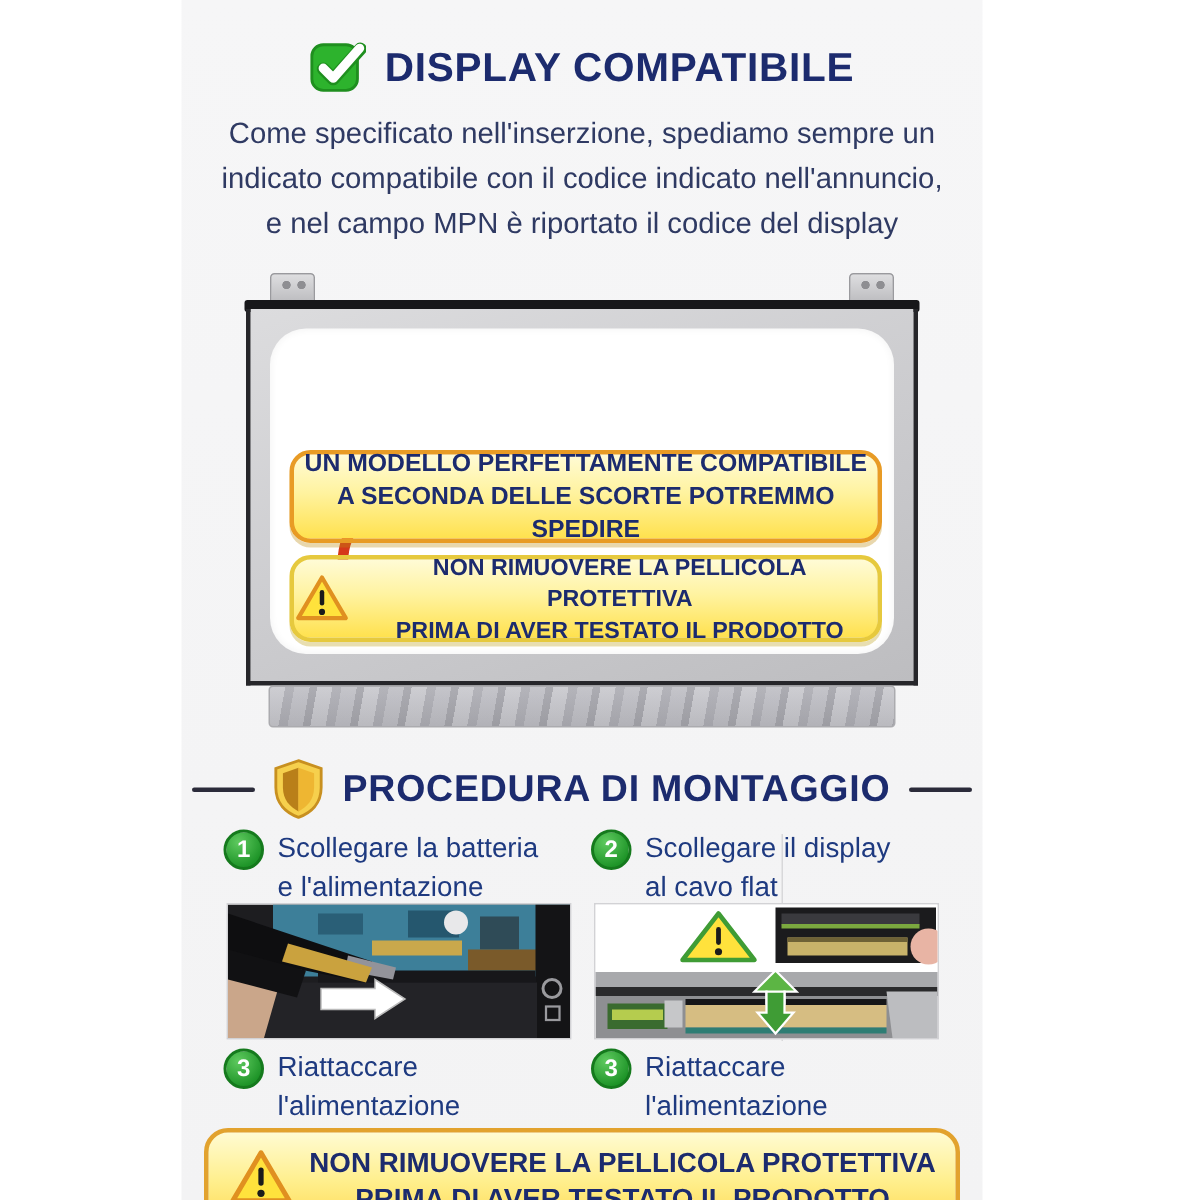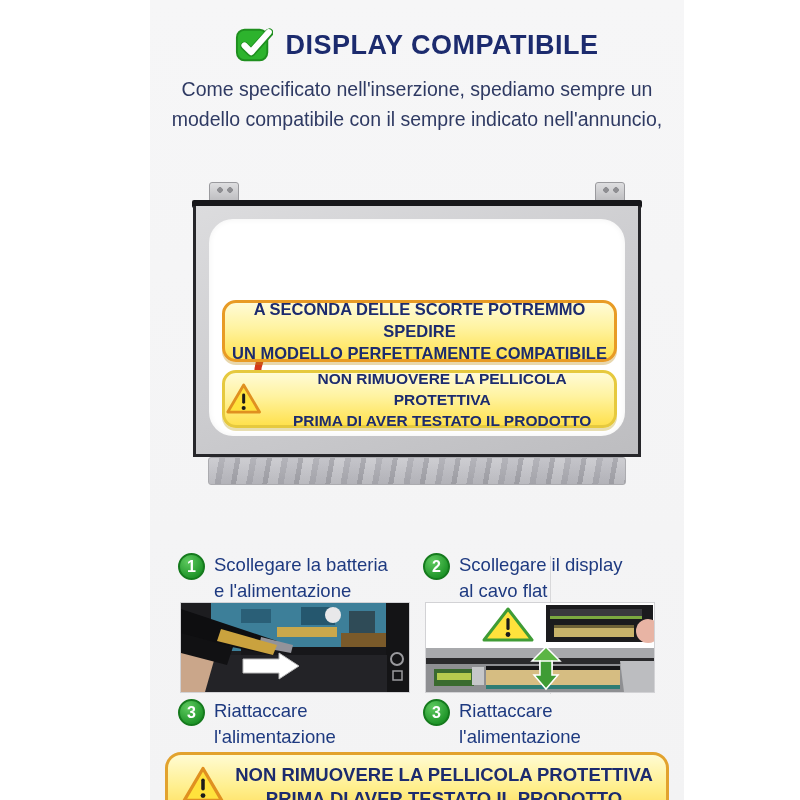--- a/index.html
+++ b/index.html
@@ -4,21 +4,21 @@
 <style>
   * { margin:0; padding:0; box-sizing:border-box; }
   html,body { width:800px; height:800px; }
   body {
     background:#ffffff;
     font-family:"Liberation Sans", sans-serif;
     position:relative;
     overflow:hidden;
   }
   .content {
-    position:absolute; left:150px; top:0; width:534px; height:800px;
+    position:absolute; left:121px; top:0; width:534px; height:800px;
     background:linear-gradient(180deg,#f6f6f7 0%,#f3f3f4 100%);
   }
 
   
   .hdr { position:absolute; top:26px; left:0; width:100%; display:flex; align-items:center; justify-content:center; gap:12px; }
   .hdr-title { font-size:27px; font-weight:bold; color:#1c2b6e; letter-spacing:.5px; }
 
   
   .intro { position:absolute; top:74px; left:0; width:100%; text-align:center; color:#2f3a63; font-size:19.5px; line-height:30px; }
 
@@ -78,57 +78,68 @@
     <svg width="38" height="38" viewBox="0 0 40 40">
       <rect x="2" y="4" width="32" height="32" rx="8" fill="#2db32d" stroke="#1f8f1f" stroke-width="2"></rect>
       <path d="M10 21 L17 28 L36 7" fill="none" stroke="#1f8f1f" stroke-width="9" stroke-linecap="round" stroke-linejoin="round"></path>
       <path d="M10 20.5 L17 27.5 L35.5 6.5" fill="none" stroke="#ffffff" stroke-width="6.5" stroke-linecap="round" stroke-linejoin="round"></path>
     </svg>
     <span class="hdr-title">DISPLAY COMPATIBILE</span>
   </div>
 
   <div class="intro">
     <div>Come specificato nell'inserzione, spediamo sempre un</div>
-    <div>modello compatibile con il sempre indicato nell'annuncio,</div>
+    <div>indicato compatibile con il codice indicato nell'annuncio,</div>
+    <div>e nel campo MPN è riportato il codice del display</div>
   </div>
 
   <div class="panel">
     <div class="bracket left"></div>
     <div class="bracket right"></div>
     <div class="panel-top"></div>
     <div class="panel-body">
       <div class="screen"></div>
     </div>
     <div class="foil"></div>
 
     <svg class="red-arrow" width="150" height="115" viewBox="0 0 150 115">
       <path d="M26,112 C22,80 44,62 78,57" stroke="#d5381a" stroke-width="7" fill="none" stroke-linecap="round"></path>
       <polygon points="72,42 108,55 76,74" fill="#d5381a"></polygon>
     </svg>
 
     <div class="note note-stock">
       <div class="lines">
+        <span>UN MODELLO PERFETTAMENTE COMPATIBILE</span>
         <span>A SECONDA DELLE SCORTE POTREMMO SPEDIRE</span>
-        <span>UN MODELLO PERFETTAMENTE COMPATIBILE</span>
       </div>
     </div>
 
     <div class="note note-film">
       <svg width="38" height="34" viewBox="0 0 40 36">
         <path d="M20 3 L37 32 L3 32 Z" fill="#ffe23c" stroke="#e09020" stroke-width="3" stroke-linejoin="round"></path>
         <rect x="18.4" y="12" width="3.2" height="11" rx="1.6" fill="#1b1b1b"></rect>
         <circle cx="20" cy="27.6" r="2.2" fill="#1b1b1b"></circle>
       </svg>
       <div class="lines">
         <span>NON RIMUOVERE LA PELLICOLA PROTETTIVA</span>
         <span>PRIMA DI AVER TESTATO IL PRODOTTO</span>
       </div>
     </div>
   </div>
 
+  <div class="proc-hdr">
+    <div class="proc-line"></div>
+    <svg width="34" height="40" viewBox="0 0 36 42">
+      <path d="M18 1 L34 6.5 V20 C34 31.5 26.5 38 18 41 C9.5 38 2 31.5 2 20 V6.5 Z" fill="#f6d04d" stroke="#c89020" stroke-width="2"></path>
+      <path d="M18 6 L7 9.8 V20 C7 28.6 12 33.8 18 36.8 Z" fill="#b97f19"></path>
+      <path d="M18 6 L29 9.8 V20 C29 28.6 24 33.8 18 36.8 Z" fill="#eeb632"></path>
+    </svg>
+    <span class="proc-title">PROCEDURA DI MONTAGGIO</span>
+    <div class="proc-line"></div>
+  </div>
 
   <div class="step step1">
     <span class="badge">1</span>
     <span class="txt">
       <div>Scollegare la batteria</div>
       <div>e l'alimentazione</div>
     </span>
   </div>
 
   <div class="step step2">

